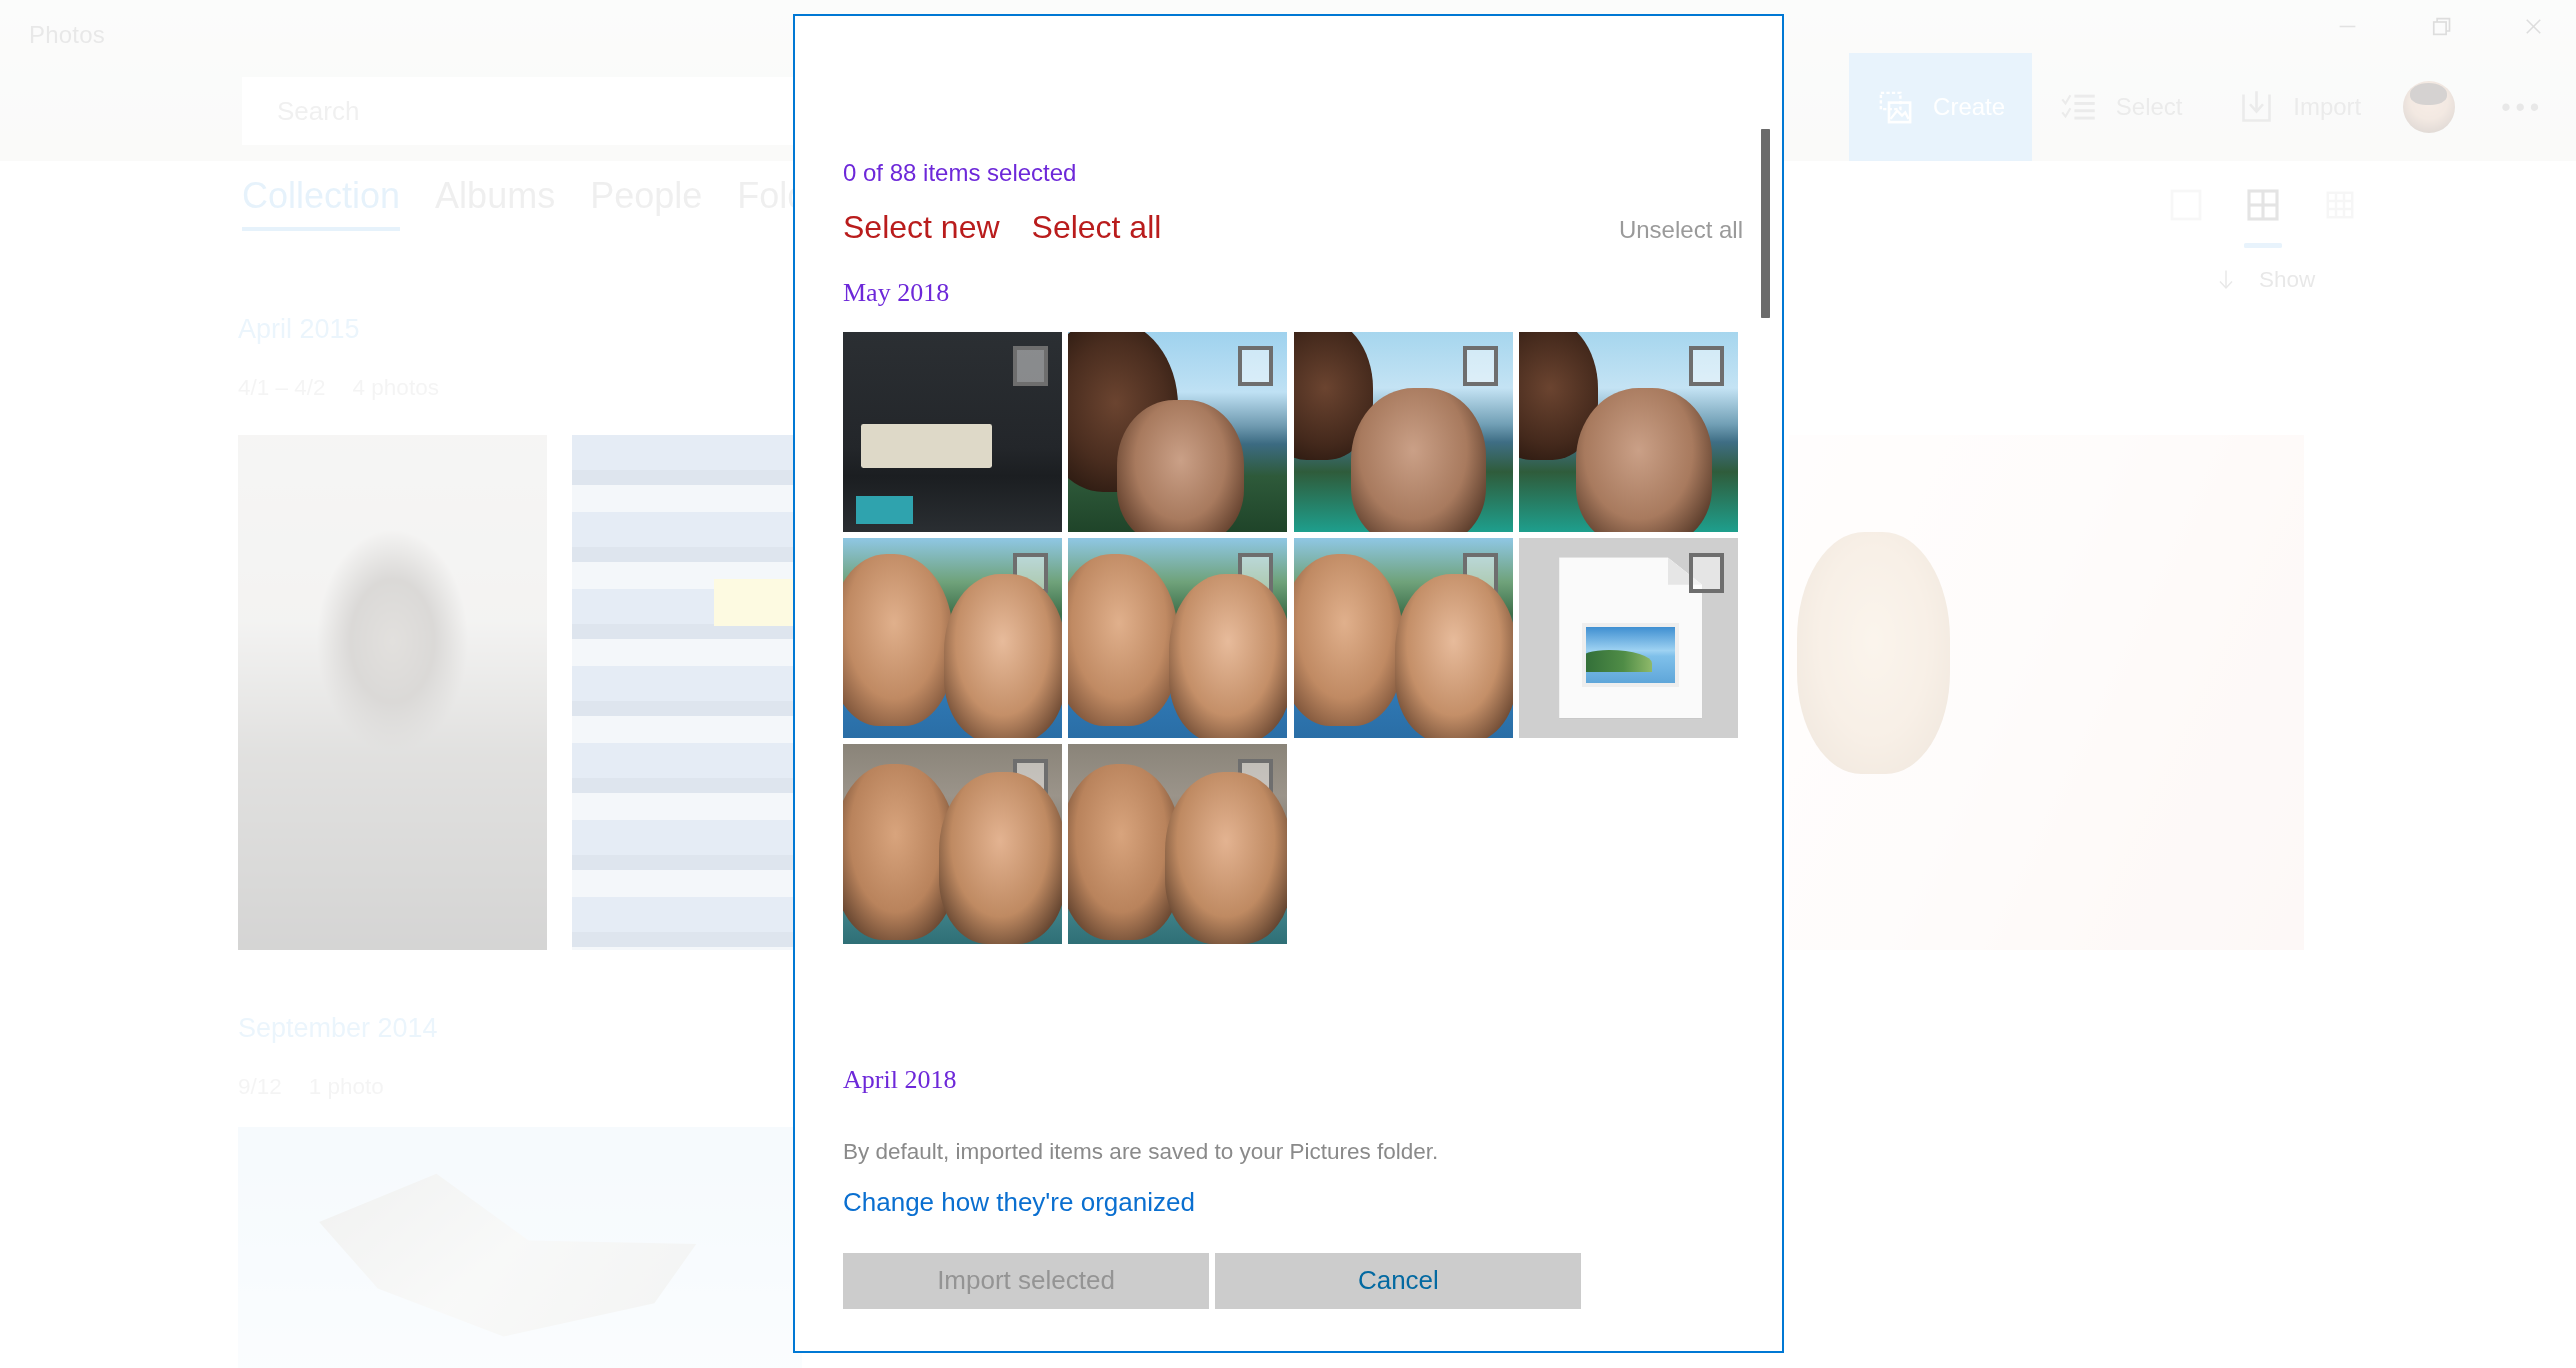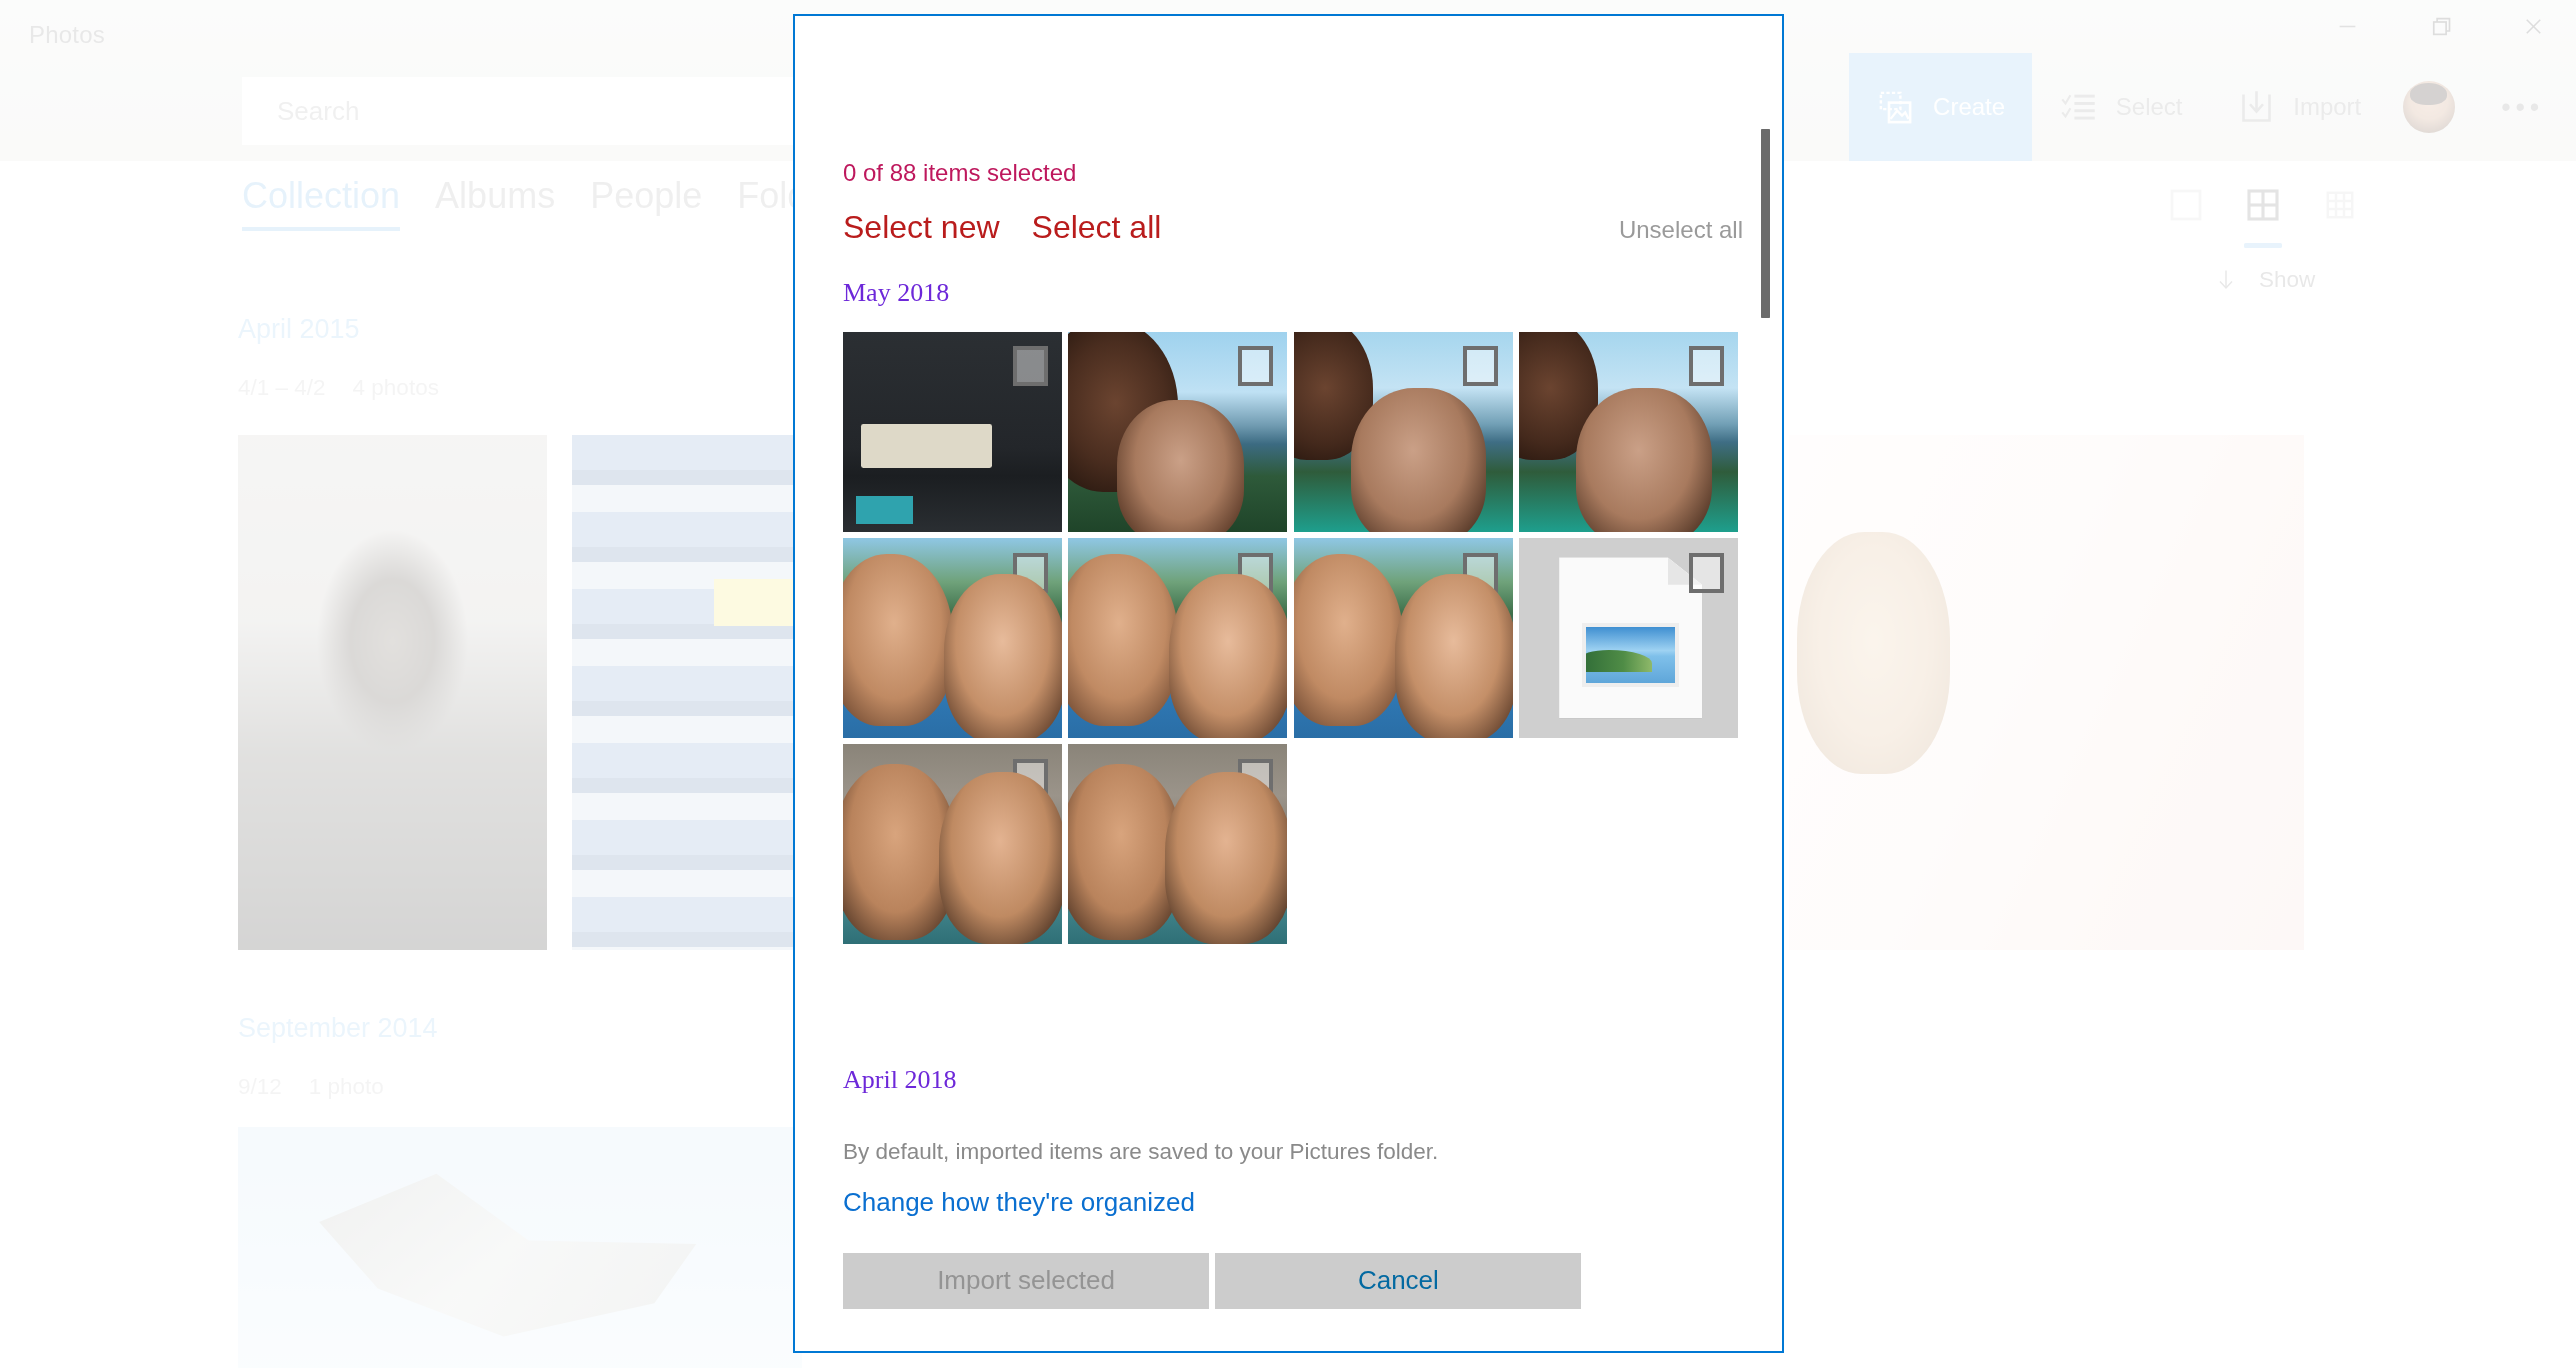--- a/index.html
+++ b/index.html
@@ -147,21 +147,21 @@
     width: 991px; height: 1339px;
     background: #ffffff; border: 2.4px solid #0078d4;
     overflow: hidden;
   }
   #dlg-title {
     position: absolute; left: 48px; top: 52px;
     font-size: 34px; color: #111; letter-spacing: 0.1px;
   }
   #dlg-count {
     position: absolute; left: 48px; top: 143px;
-    font-size: 24px; color: #be185d;
+    font-size: 24px; color: #6d28d9;
   }
   #dlg-actions {
     position: absolute; left: 48px; top: 193px; right: 39px;
     display: flex; align-items: baseline;
   }
   .dlg-link {
     font-size: 32px; color: #b91c1c; margin-right: 32px; white-space: nowrap;
   }
   #unselect-all {
     margin-left: auto; margin-right: 0;

